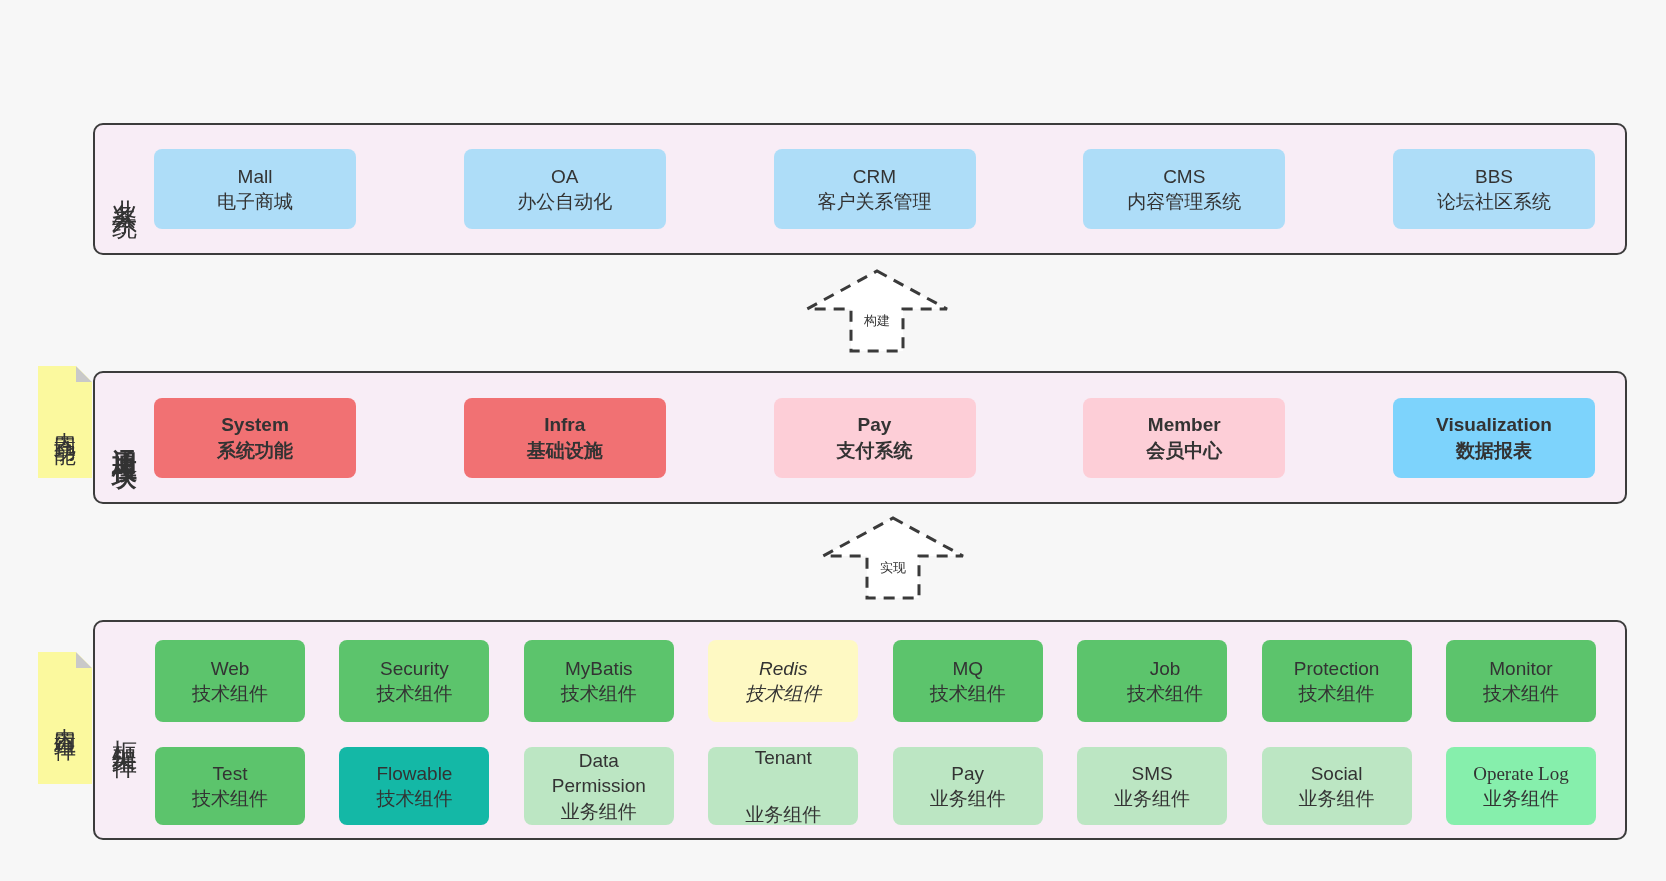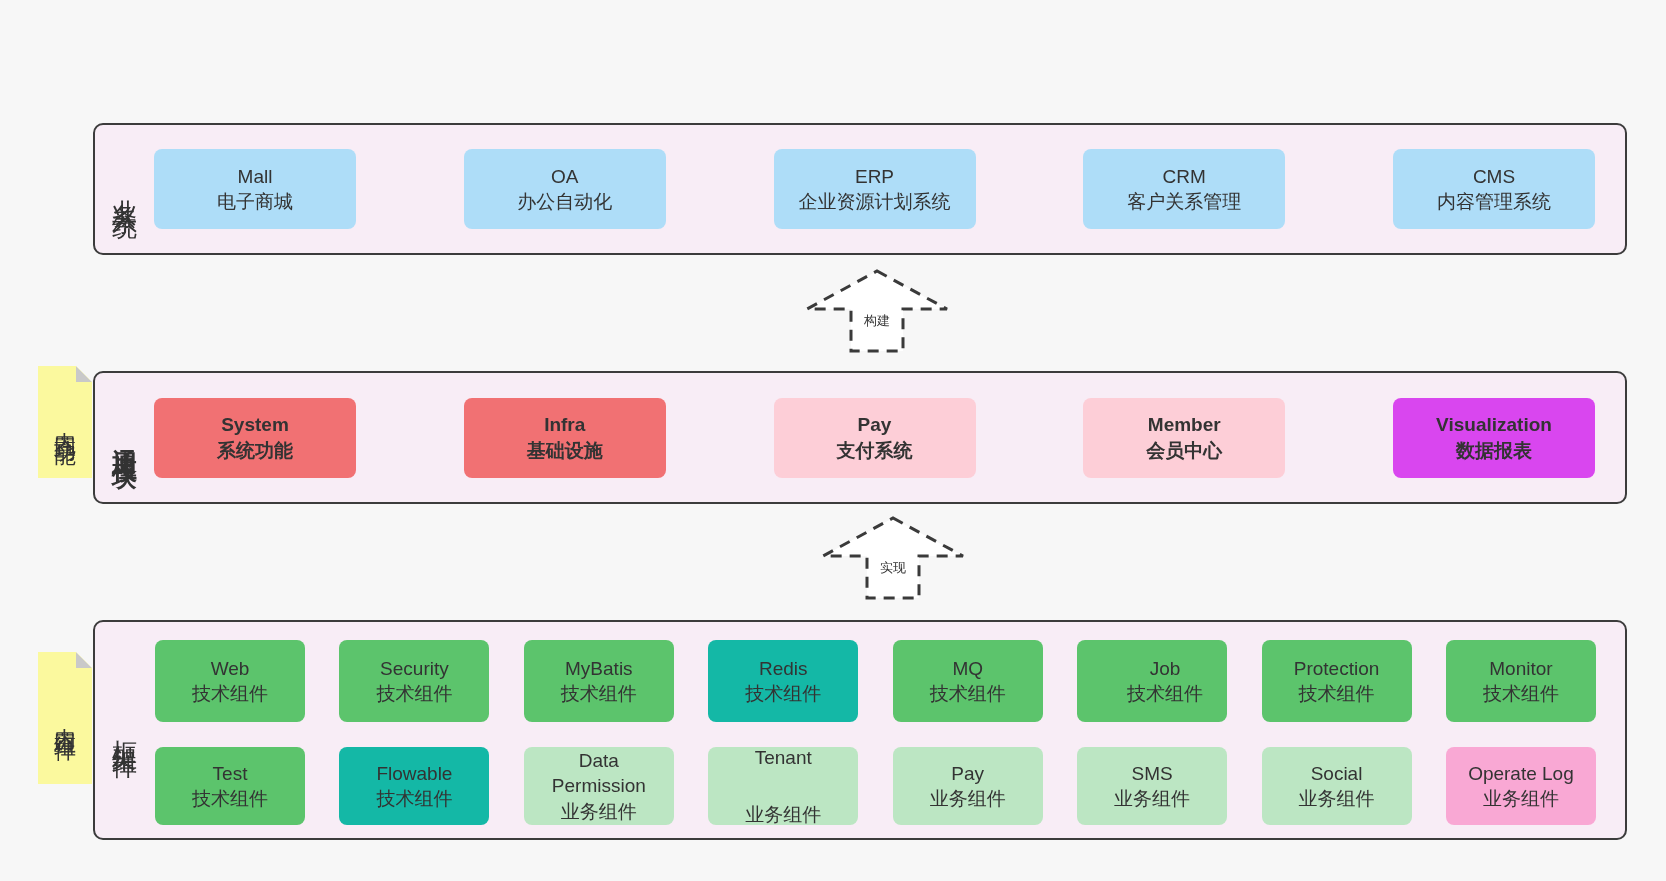--- a/index.html
+++ b/index.html
@@ -78,30 +78,30 @@
     <div class="boxes">
         <div class="box" style="background: rgb(174, 221, 248);">
           <span class="en">Mall</span>
           <span class="zh">电子商城</span>
         </div>
         <div class="box" style="background: rgb(174, 221, 248);">
           <span class="en">OA</span>
           <span class="zh">办公自动化</span>
         </div>
         <div class="box" style="background: rgb(174, 221, 248);">
-          <span class="en">ERP</span>
-          <span class="zh">企业资源计划系统</span>
-        </div>
-        <div class="box" style="background: rgb(174, 221, 248);">
           <span class="en">CRM</span>
           <span class="zh">客户关系管理</span>
         </div>
         <div class="box" style="background: rgb(174, 221, 248);">
           <span class="en">CMS</span>
           <span class="zh">内容管理系统</span>
+        </div>
+        <div class="box" style="background: rgb(174, 221, 248);">
+          <span class="en">BBS</span>
+          <span class="zh">论坛社区系统</span>
         </div>
       </div>
   </section>
 
   <div class="arrow arrow-1">
     <svg viewBox="0 0 160 86">
       <path d="M80,3 L150,41 L106,41 L106,83 L54,83 L54,41 L10,41 Z" fill="#ffffff" stroke="#3a3a3a" stroke-width="3" stroke-dasharray="11 8" stroke-linejoin="miter"></path>
     </svg>
     <span class="arrow-label">构建</span>
   </div>
@@ -118,21 +118,21 @@
           <span class="zh">基础设施</span>
         </div>
         <div class="box" style="background: rgb(253, 206, 215);">
           <span class="en">Pay</span>
           <span class="zh">支付系统</span>
         </div>
         <div class="box" style="background: rgb(253, 206, 215);">
           <span class="en">Member</span>
           <span class="zh">会员中心</span>
         </div>
-        <div class="box" style="background: #d946ef; text-align: right;">
+        <div class="box" style="background: #7dd3fc; text-align: right;">
           <span class="en">Visualization</span>
           <span class="zh">数据报表</span>
         </div>
       </div>
   </section>
   <div class="note note-1">
     <span class="fold"></span>
     <span class="note-text">内置功能</span>
   </div>
 
@@ -151,21 +151,21 @@
           <span class="zh">技术组件</span>
         </div>
         <div class="box" style="background: rgb(92, 196, 108);">
           <span class="en">Security</span>
           <span class="zh">技术组件</span>
         </div>
         <div class="box" style="background: rgb(92, 196, 108);">
           <span class="en">MyBatis</span>
           <span class="zh">技术组件</span>
         </div>
-        <div class="box" style="background: #14b8a6;">
+        <div class="box" style="background: #fef9c3; font-style: italic;">
           <span class="en">Redis</span>
           <span class="zh">技术组件</span>
         </div>
         <div class="box" style="background: rgb(92, 196, 108);">
           <span class="en">MQ</span>
           <span class="zh">技术组件</span>
         </div>
         <div class="box" style="background: rgb(92, 196, 108); padding-left: 32px;">
           <span class="en">Job</span>
           <span class="zh">技术组件</span>
@@ -201,21 +201,21 @@
           <span class="zh">业务组件</span>
         </div>
         <div class="box" style="background: rgb(188, 230, 195);">
           <span class="en">SMS</span>
           <span class="zh">业务组件</span>
         </div>
         <div class="box" style="background: rgb(188, 230, 195);">
           <span class="en">Social</span>
           <span class="zh">业务组件</span>
         </div>
-        <div class="box" style="background: #f9a8d4;">
+        <div class="box" style="background: #86efac; font-family: Liberation Serif, serif;">
           <span class="en">Operate Log</span>
           <span class="zh">业务组件</span>
         </div>
       </div>
   </section>
   <div class="note note-2">
     <span class="fold"></span>
     <span class="note-text">内置组件</span>
   </div>
 

